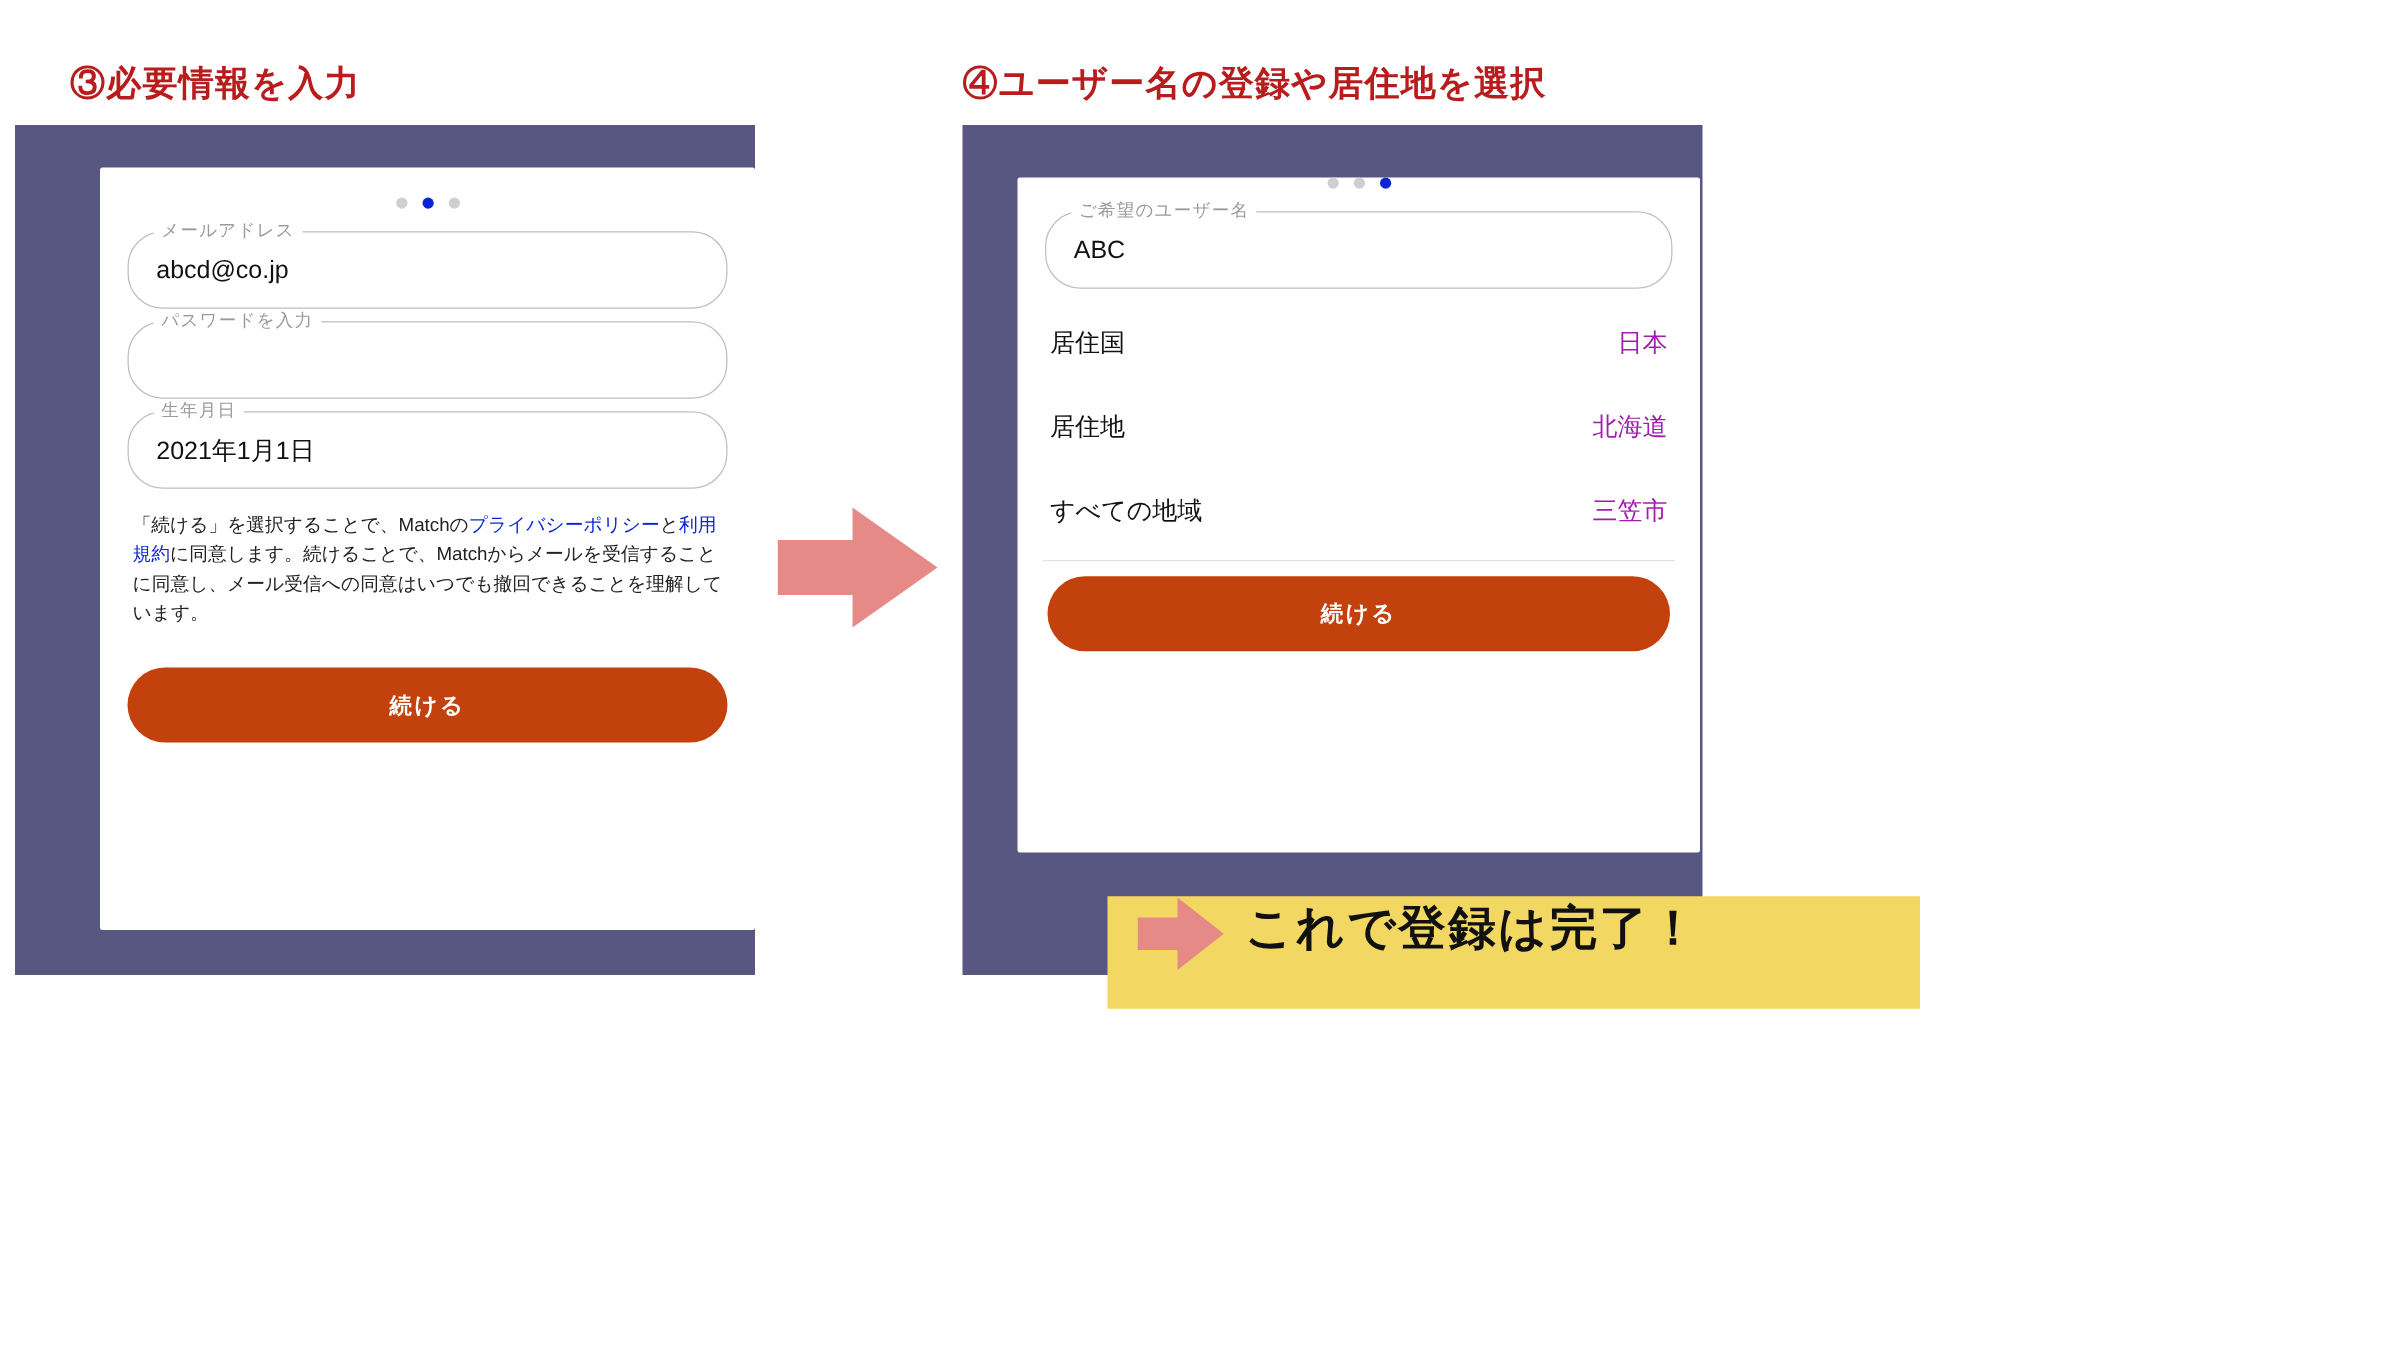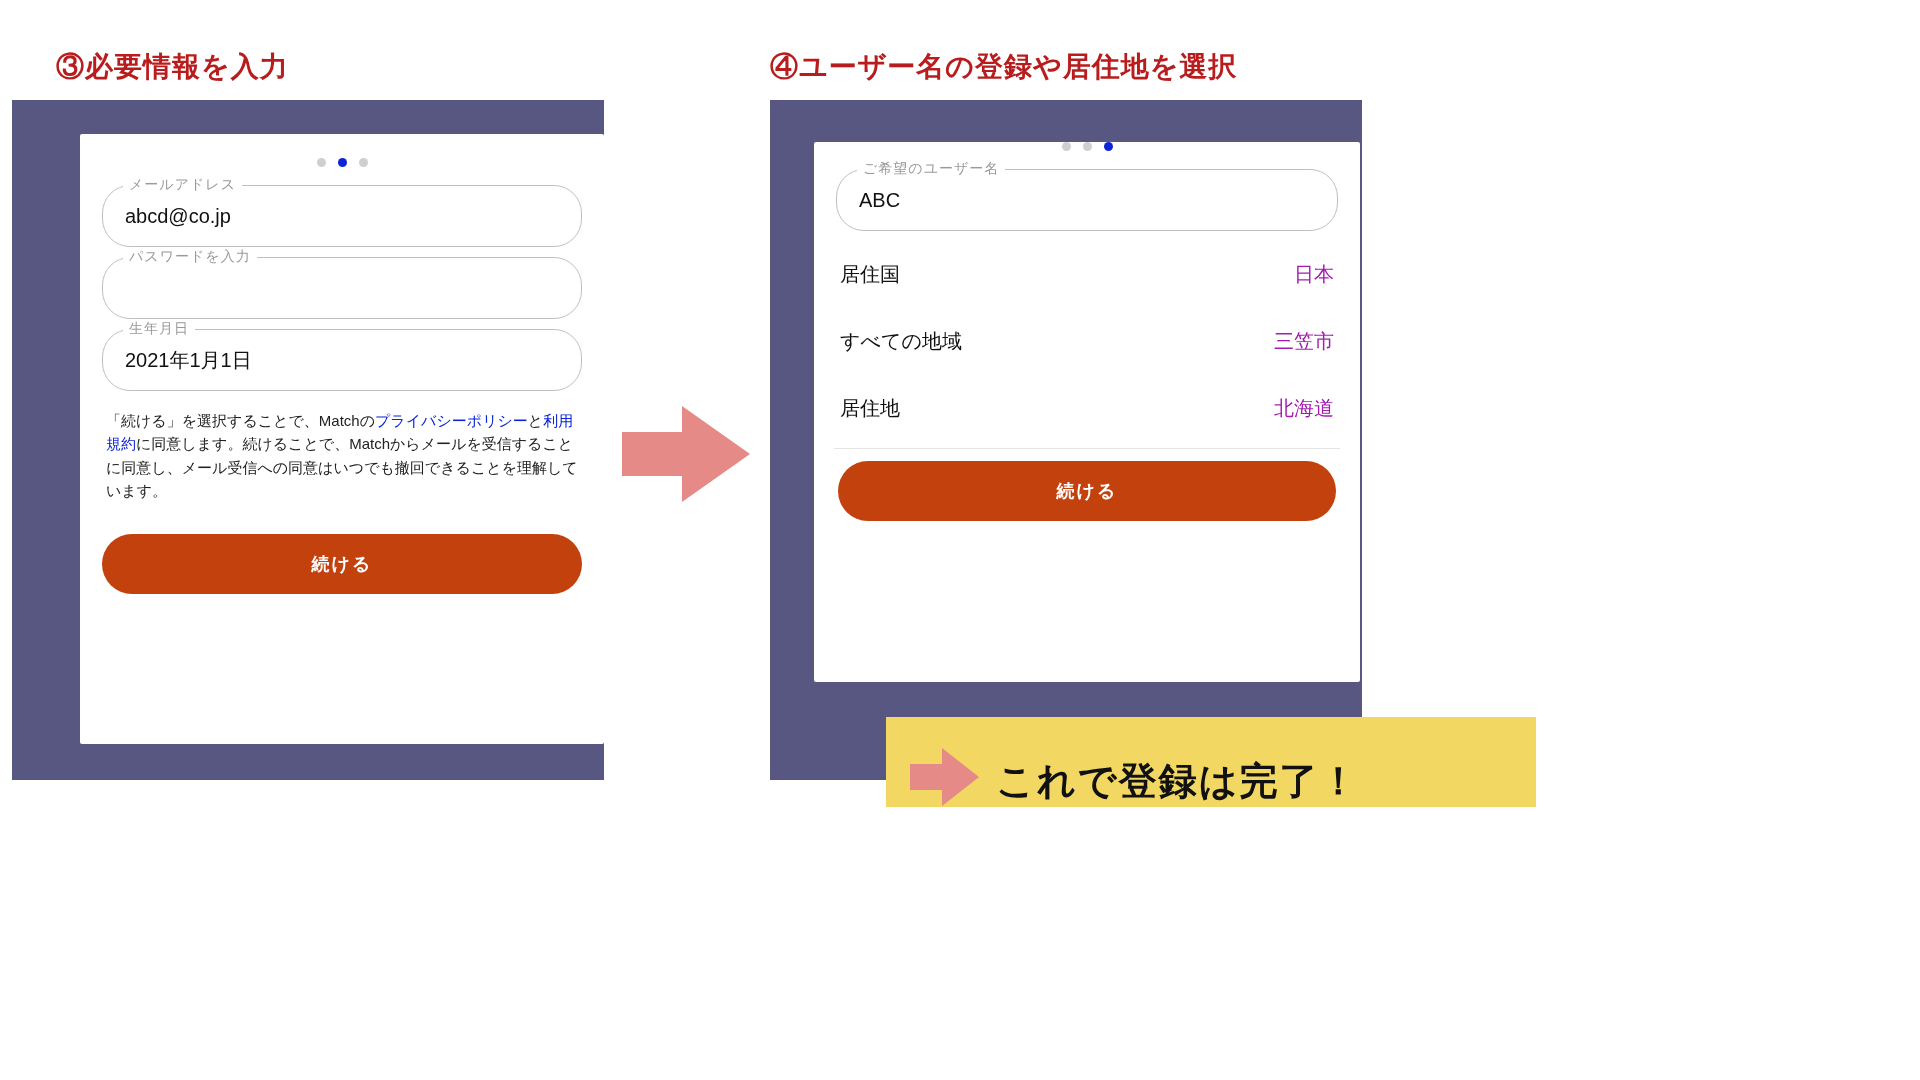--- a/index.html
+++ b/index.html
@@ -138,21 +138,21 @@
 
   
   .banner {
     position: absolute;
     left: 886px;
     top: 717px;
     width: 650px;
     height: 90px;
     background: #f2d762;
     display: flex;
-    align-items: flex-end;
+    align-items: flex-start;
     padding-left: 24px;
     gap: 16px;
   }
   .banner-arrow { width: 70px; height: 60px; }
   .banner-text {
     font-size: 38px;
     font-weight: 900;
     color: #111;
     letter-spacing: 2px;
   }
@@ -214,26 +214,26 @@
         <span class="field-value">ABC</span>
       </div>
     </div>
 
     <div class="rows">
       <div class="row">
         <span class="row-label">居住国</span>
         <span class="row-value">日本</span>
       </div>
       <div class="row">
+        <span class="row-label">居住地</span>
+        <span class="row-value">北海道</span>
+      </div>
+      <div class="row">
         <span class="row-label">すべての地域</span>
         <span class="row-value">三笠市</span>
-      </div>
-      <div class="row">
-        <span class="row-label">居住地</span>
-        <span class="row-value">北海道</span>
       </div>
     </div>
 
     <div class="divider"></div>
 
     <div class="btn-wrap">
       <button class="primary-btn">続ける</button>
     </div>
   </div>
 </div>

